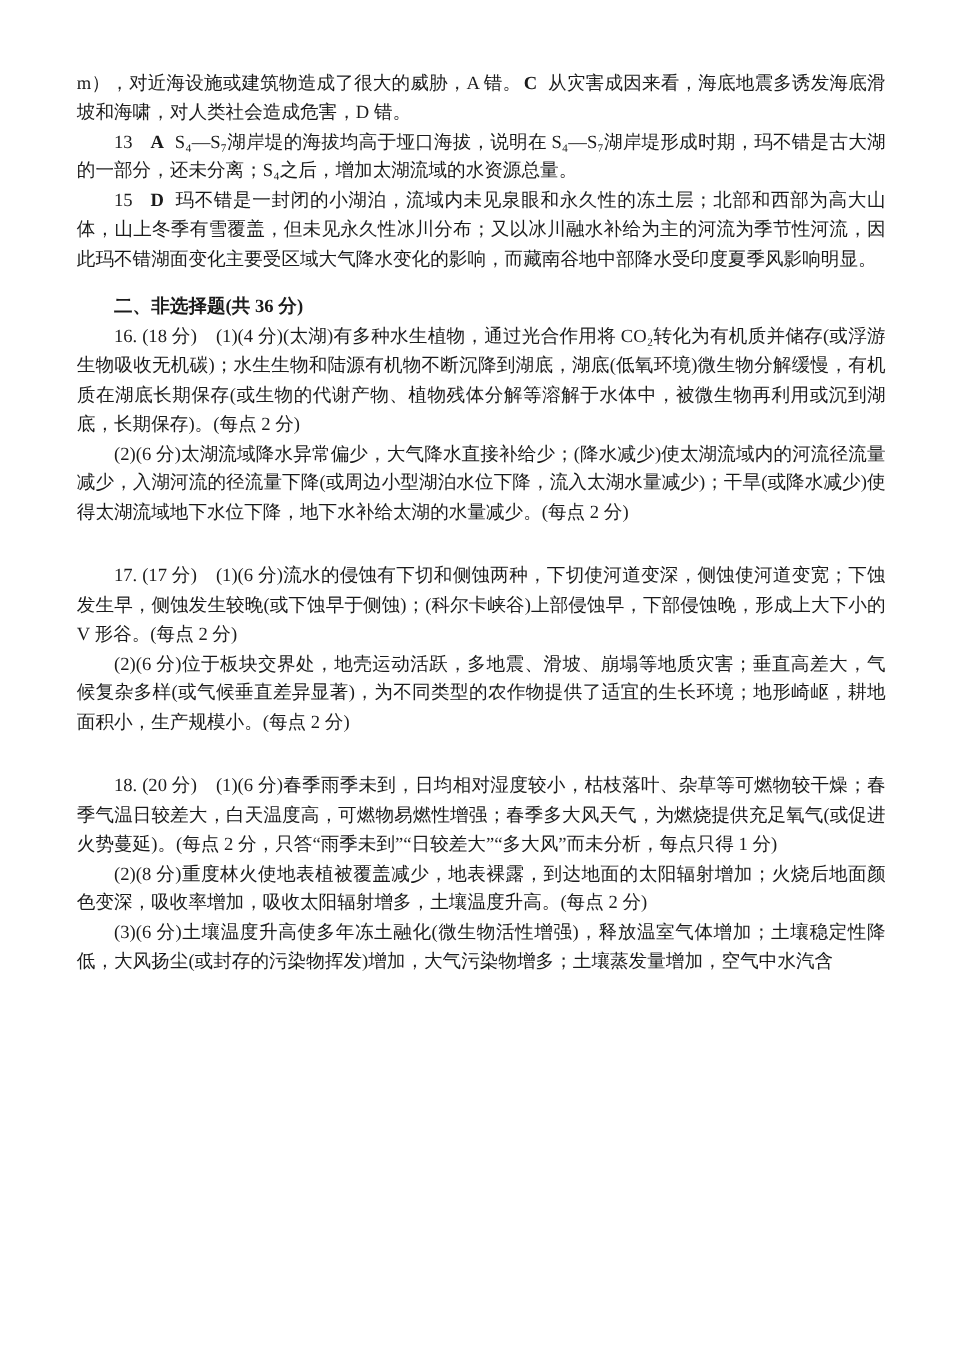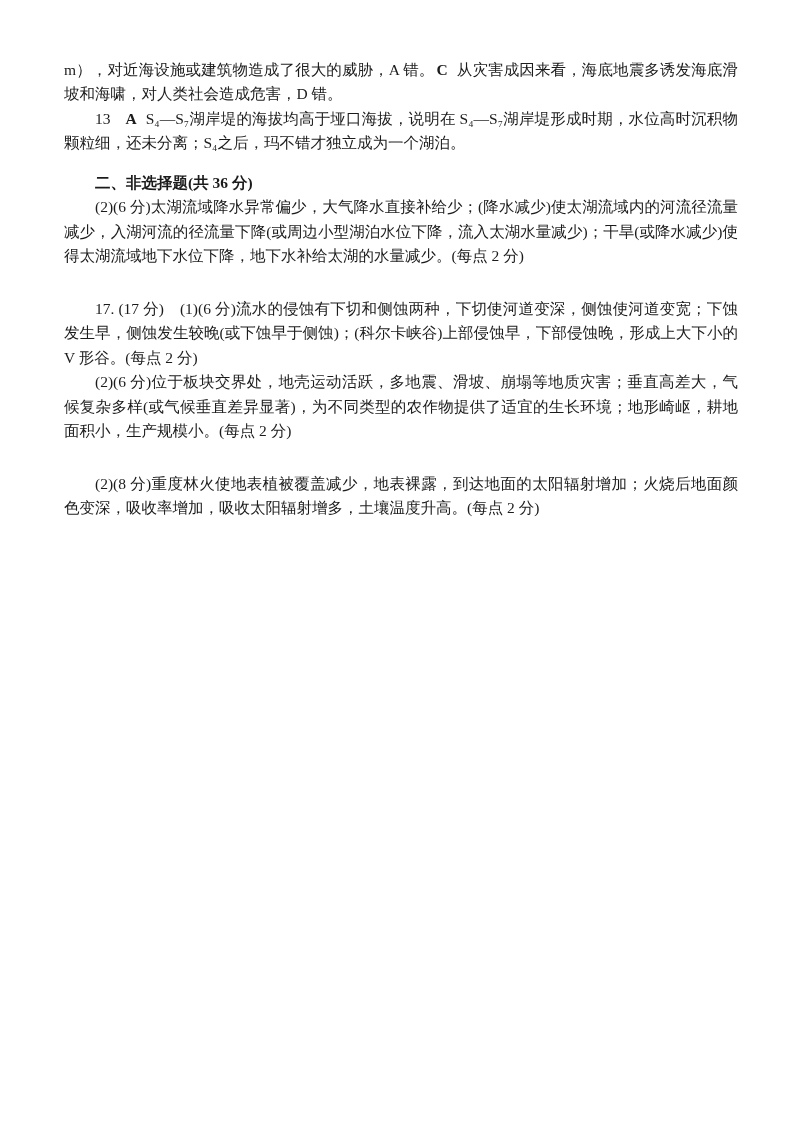--- a/index.html
+++ b/index.html
@@ -49,32 +49,36 @@
     margin-top: 28px;
   }
 </style>
 </head>
 <body>
 
 <div class="page">
 
   <p class="para no-indent"><span>m），对近海设施或建筑物造成了很大的威胁，A 错。</span><span class="ans">C</span><span>从灾害成因来看，海底地震多诱发海底滑坡和海啸，对人类社会造成危害，D 错。</span></p>
 
-  <p class="para"><span class="num">13</span><span class="ans">A</span><span>S₄—S₇湖岸堤的海拔均高于垭口海拔，说明在 S₄—S₇湖岸堤形成时期，水位高时沉积物颗粒细，还未分离；S₄之后，玛不错才独立成为一个湖泊。</span></p>
+  <p class="para"><span class="num">13</span><span class="ans">A</span><span>S₄—S₇湖岸堤的海拔均高于垭口海拔，说明在 S₄—S₇湖岸堤形成时期，玛不错是古大湖的一部分，还未分离；S₄之后，增加太湖流域的水资源总量。</span></p>
 
 
+  <p class="para"><span class="num">15</span><span class="ans">D</span><span>玛不错是一封闭的小湖泊，流域内未见泉眼和永久性的冻土层；北部和西部为高大山体，山上冬季有雪覆盖，但未见永久性冰川分布；又以冰川融水补给为主的河流为季节性河流，因此玛不错湖面变化主要受区域大气降水变化的影响，而藏南谷地中部降水受印度夏季风影响明显。</span></p>
 
   <div class="section-heading">二、非选择题(共 36 分)</div>
 
   <div class="qblock">
+    <p class="para">16. (18 分)　(1)(4 分)(太湖)有多种水生植物，通过光合作用将 CO₂转化为有机质并储存(或浮游生物吸收无机碳)；水生生物和陆源有机物不断沉降到湖底，湖底(低氧环境)微生物分解缓慢，有机质在湖底长期保存(或生物的代谢产物、植物残体分解等溶解于水体中，被微生物再利用或沉到湖底，长期保存)。(每点 2 分)</p>
     <p class="para">(2)(6 分)太湖流域降水异常偏少，大气降水直接补给少；(降水减少)使太湖流域内的河流径流量减少，入湖河流的径流量下降(或周边小型湖泊水位下降，流入太湖水量减少)；干旱(或降水减少)使得太湖流域地下水位下降，地下水补给太湖的水量减少。(每点 2 分)</p>
   </div>
 
   <div class="qblock gap">
     <p class="para">17. (17 分)　(1)(6 分)流水的侵蚀有下切和侧蚀两种，下切使河道变深，侧蚀使河道变宽；下蚀发生早，侧蚀发生较晚(或下蚀早于侧蚀)；(科尔卡峡谷)上部侵蚀早，下部侵蚀晚，形成上大下小的 V 形谷。(每点 2 分)</p>
     <p class="para">(2)(6 分)位于板块交界处，地壳运动活跃，多地震、滑坡、崩塌等地质灾害；垂直高差大，气候复杂多样(或气候垂直差异显著)，为不同类型的农作物提供了适宜的生长环境；地形崎岖，耕地面积小，生产规模小。(每点 2 分)</p>
   </div>
 
   <div class="qblock gap">
+    <p class="para">18. (20 分)　(1)(6 分)春季雨季未到，日均相对湿度较小，枯枝落叶、杂草等可燃物较干燥；春季气温日较差大，白天温度高，可燃物易燃性增强；春季多大风天气，为燃烧提供充足氧气(或促进火势蔓延)。(每点 2 分，只答“雨季未到”“日较差大”“多大风”而未分析，每点只得 1 分)</p>
     <p class="para">(2)(8 分)重度林火使地表植被覆盖减少，地表裸露，到达地面的太阳辐射增加；火烧后地面颜色变深，吸收率增加，吸收太阳辐射增多，土壤温度升高。(每点 2 分)</p>
+    <p class="para">(3)(6 分)土壤温度升高使多年冻土融化(微生物活性增强)，释放温室气体增加；土壤稳定性降低，大风扬尘(或封存的污染物挥发)增加，大气污染物增多；土壤蒸发量增加，空气中水汽含</p>
   </div>
 
 </div>
 
 </body></html>

